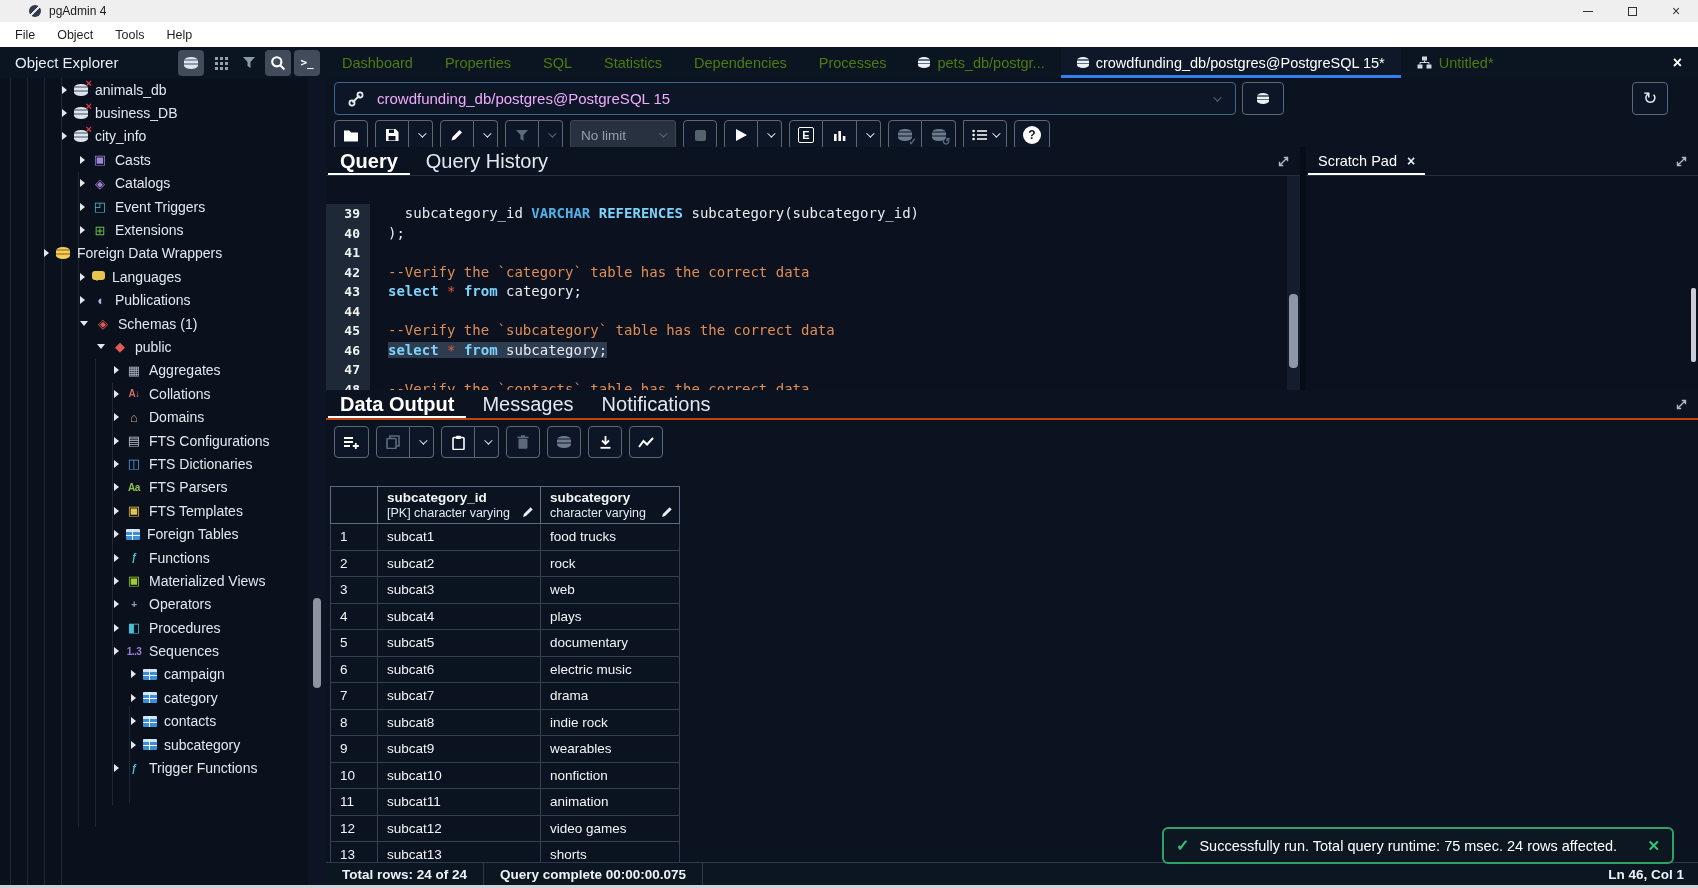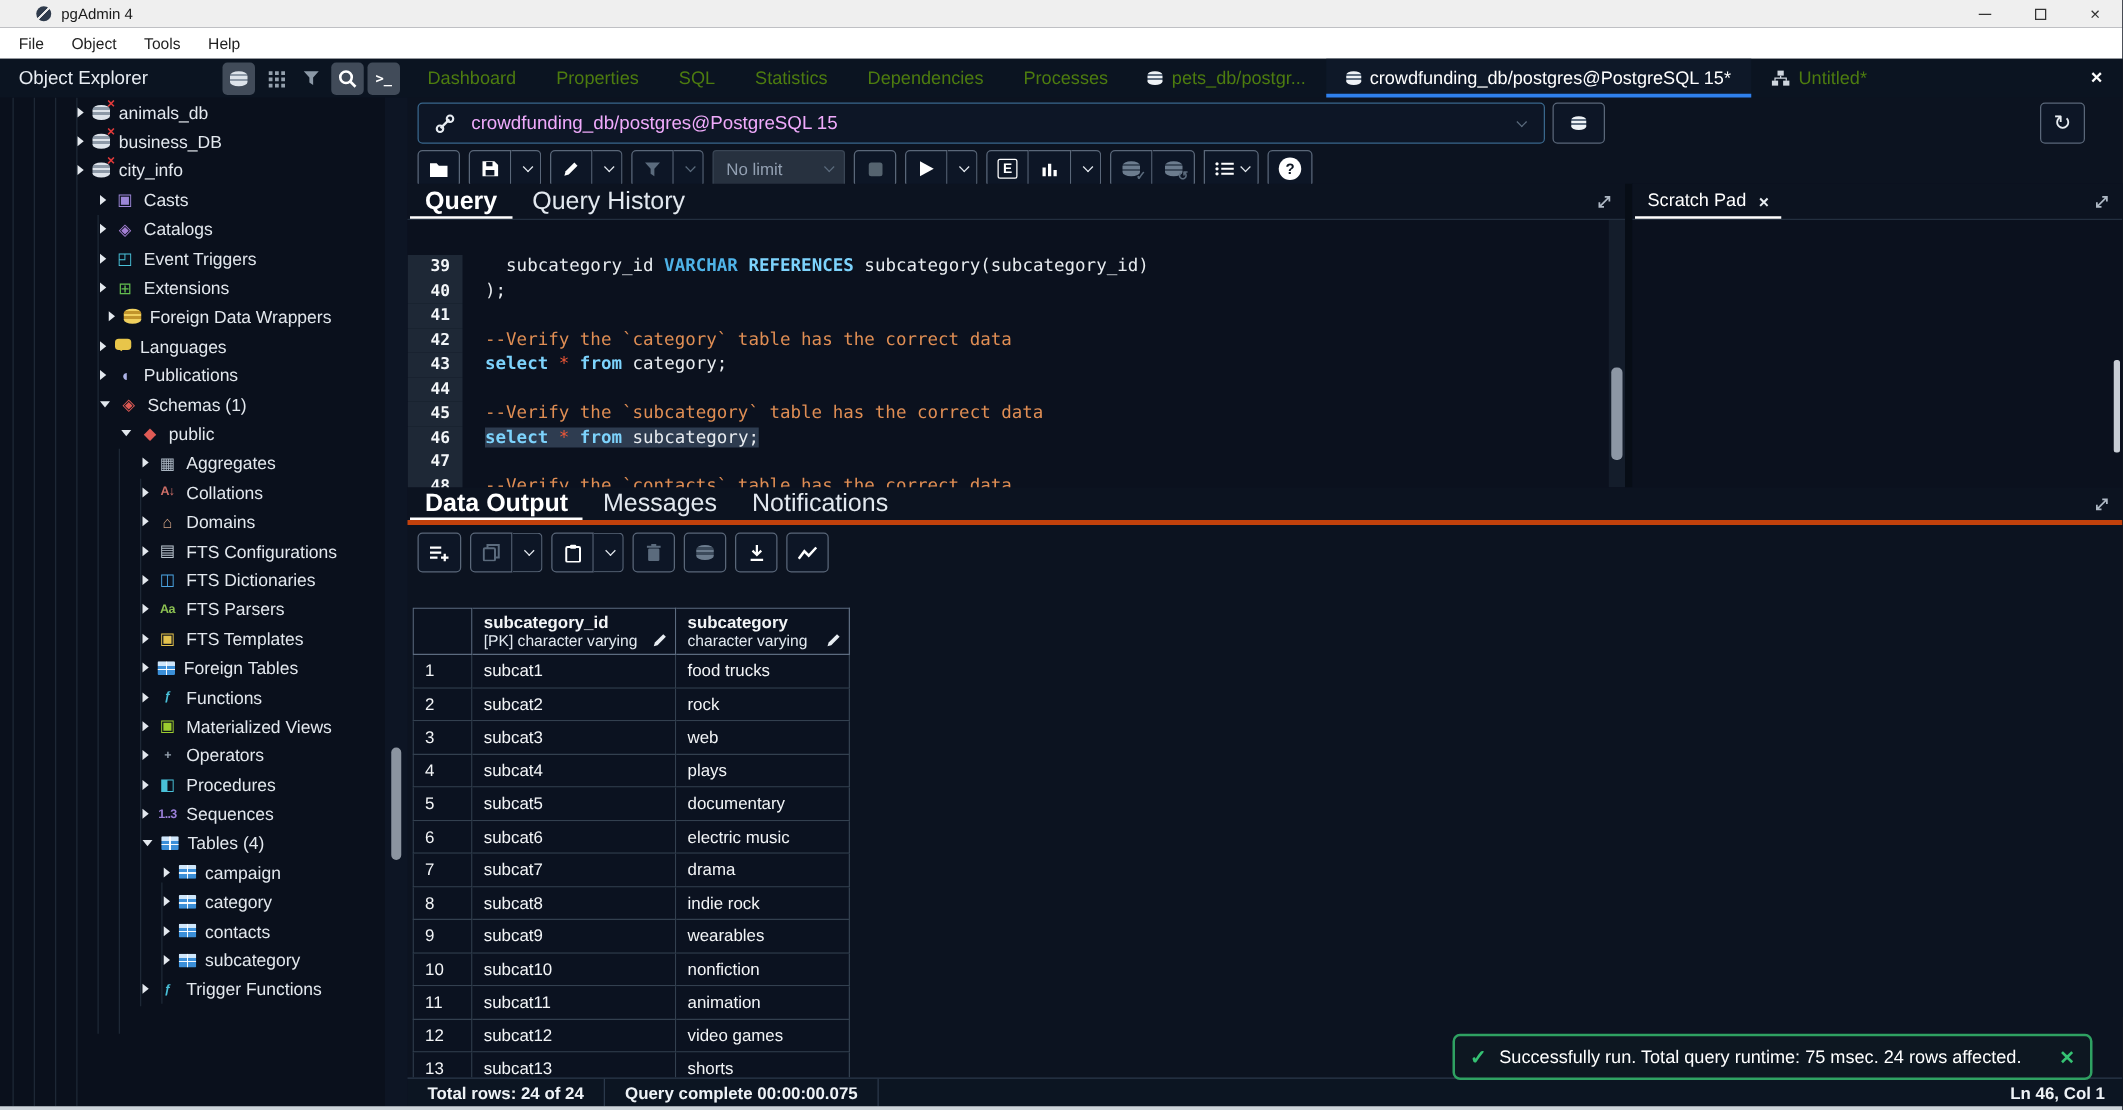--- a/index.html
+++ b/index.html
@@ -135,21 +135,21 @@
   .vsplit { position:absolute; left:1300px; top:147px; width:6px; height:243px; background:#070d16; }
   .scratch { position:absolute; left:1306px; top:147px; width:392px; height:243px; background:#0b111e; }
   .schead { height:29px; background:#0c1320; border-bottom:1px solid #232f3f; display:flex; align-items:stretch; }
   .sctab { display:flex; align-items:center; gap:10px; padding:0 12px; color:#fff; font-size:14.5px; position:relative; }
   .sctab::after { content:""; position:absolute; left:2px; right:2px; bottom:0; height:2.5px; background:#fff; }
   .scx { font-size:14px; font-weight:700; color:#e8edf2; }
   .spthumb { position:absolute; right:2px; top:141px; width:5px; height:74px; background:#c9ced6; border-radius:2px; }
 
   
   .otabs { position:absolute; left:326px; top:390px; width:1372px; height:30px; background:#0c1320;
-           border-bottom:4px solid #c2410c; display:flex; align-items:stretch; }
+           border-bottom:2px solid #c2410c; display:flex; align-items:stretch; }
 
   
   .obar { position:absolute; left:334px; top:426px; height:32px; display:flex; gap:7px; align-items:center; }
   .obar .tbtn { height:32px; }
 
   
   .grid { position:absolute; left:330px; top:486px; width:900px; height:376px; overflow:hidden;
           font-size:13.5px; color:#f3f5f7; }
   .grow { display:flex; }
   .gc { border:1px solid #33404f; border-top:none; border-left:none; display:flex; align-items:center;
@@ -313,21 +313,21 @@
         <div class="trow" style="padding-left: 80px;">
           <span class="cv cvr"></span>
           <span class="ic-g" style="color: rgb(73, 192, 216);">◰</span>
           <span>Event Triggers</span>
         </div>
         <div class="trow" style="padding-left: 80px;">
           <span class="cv cvr"></span>
           <span class="ic-g" style="color: rgb(99, 189, 79);">⊞</span>
           <span>Extensions</span>
         </div>
-        <div class="trow" style="padding-left: 44px; justify-content: center;">
+        <div class="trow" style="padding-left: 44px;">
           <span class="cv cvr"></span>
           <span class="ic-cyl"></span>
           <span>Foreign Data Wrappers</span>
         </div>
         <div class="trow" style="padding-left: 80px;">
           <span class="cv cvr"></span>
           <span class="ic-bub"></span>
           <span>Languages</span>
         </div>
         <div class="trow" style="padding-left: 80px;">
@@ -402,25 +402,20 @@
         </div>
         <div class="trow" style="padding-left: 114px;">
           <span class="cv cvr"></span>
           <span class="ic-g" style="color: rgb(73, 192, 216);">◧</span>
           <span>Procedures</span>
         </div>
         <div class="trow" style="padding-left: 114px;">
           <span class="cv cvr"></span>
           <span class="ic-t" style="color: rgb(154, 127, 216);">1..3</span>
           <span>Sequences</span>
-        </div>
-        <div class="trow" style="padding-left: 114px;">
-          <span class="cv cvd"></span>
-          <span class="ic-tbl"></span>
-          <span>Tables (4)</span>
         </div>
         <div class="trow" style="padding-left: 131px;">
           <span class="cv cvr"></span>
           <span class="ic-tbl"></span>
           <span>campaign</span>
         </div>
         <div class="trow" style="padding-left: 131px;">
           <span class="cv cvr"></span>
           <span class="ic-tbl"></span>
           <span>category</span>

